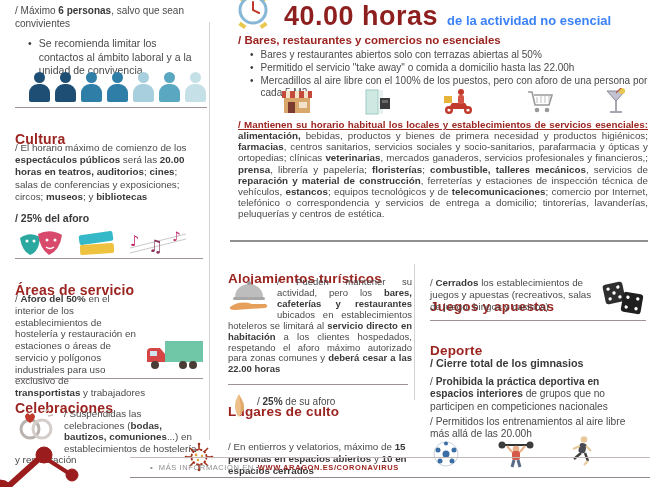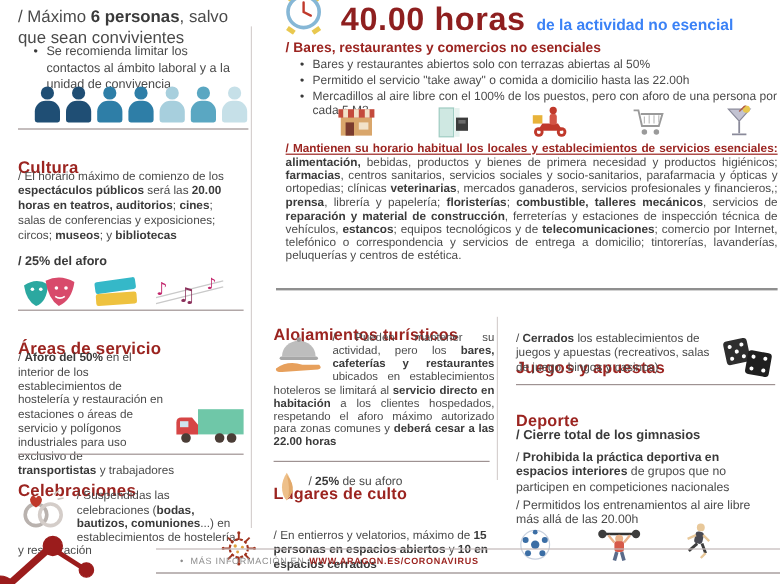--- a/index.html
+++ b/index.html
@@ -10,21 +10,21 @@
   .sec-h{color:#9b2420;font-weight:bold;font-size:14px;letter-spacing:.2px;}
   .sec-h.md{font-size:13.5px;}
   .b{font-weight:bold;color:#3a3a3a;}
   .rbu{color:#9b2420;font-weight:bold;text-decoration:underline;}
   .hr{position:absolute;border-top:1px solid #9e9292;}
   .vr{position:absolute;border-left:1px solid #d6d0cf;}
   .body-txt{font-size:9.8px;line-height:1.25;}
   .just{text-align:justify;}
   .bold-line{font-weight:bold;color:#3a3a3a;font-size:10.5px;}
   
-  .intro{font-size:14px;line-height:1.32;width:182px;}
+  .intro{font-size:10px;line-height:1.32;width:182px;}
   .dotitem{display:flex;font-size:10.5px;line-height:1.3;width:176px;}
   .dotitem::before{content:"•";margin:0 7px 0 0;color:#3a3a3a;}
   .persons{display:flex;gap:3px;}
   .person{position:relative;display:inline-block;width:23px;height:30px;}
   .ph{position:absolute;top:0;left:6px;width:11px;height:11px;border-radius:50%;}
   .pb{position:absolute;top:12px;left:1px;right:1px;bottom:0;border-radius:9px 9px 2px 2px;}
   
   .curfew{display:flex;align-items:baseline;gap:9px;}
   .time{font-size:27px;font-weight:bold;color:#8e1f1f;letter-spacing:.5px;}
   .time-suffix{font-size:13px;font-weight:bold;color:#3b82f6;}

